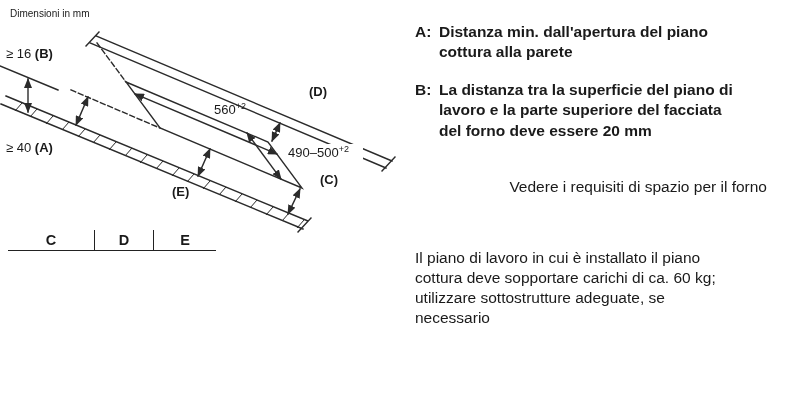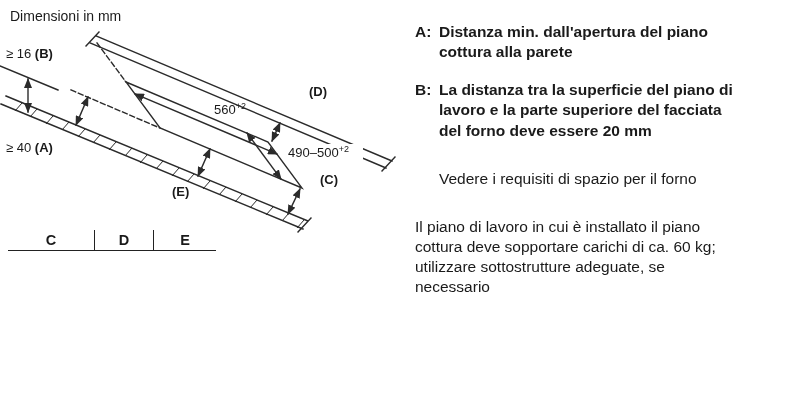--- a/index.html
+++ b/index.html
@@ -1,21 +1,21 @@
 <!DOCTYPE html>
 <html><head>
 <meta charset="utf-8">
 <style>
   html,body{margin:0;padding:0;}
   body{
     width:800px;height:400px;position:relative;overflow:hidden;
     background:#ffffff;color:#1a1a1a;
     font-family:"Liberation Sans", sans-serif;
   }
-  .page-title{position:absolute;left:10px;top:8px;font-size:14px;}
+  .page-title{position:absolute;left:10px;top:8px;font-size:10px;}
   svg.diagram{position:absolute;left:0;top:0;}
   svg text{fill:#1a1a1a;font-size:13px;}
   .ln{stroke:#2b2b2b;stroke-width:1.4;fill:none;stroke-linecap:square;}
   .thin{stroke:#2b2b2b;stroke-width:1;fill:none;}
   .dash{stroke-dasharray:5 3;}
   .boldlbl{font-weight:bold;}
   .sup{font-size:9px;}
   
   table.spec-table{position:absolute;left:8px;top:230px;border-collapse:collapse;font-size:14.5px;}
   .spec-table th,.spec-table td{padding:2px 8px;text-align:center;font-weight:normal;}
@@ -23,22 +23,22 @@
   .spec-table th+th,.spec-table td+td{border-left:1.6px solid #222;}
   .spec-table th:nth-child(1),.spec-table td:nth-child(1){min-width:70px;}
   .spec-table th:nth-child(2),.spec-table td:nth-child(2){min-width:42px;}
   .spec-table th:nth-child(3),.spec-table td:nth-child(3){min-width:46px;}
   
   .notes{position:absolute;left:415px;top:22px;width:352px;font-size:15.5px;line-height:1.3;}
   .def{display:grid;grid-template-columns:24px 1fr;}
   .def-label{font-weight:bold;}
   .def-text{white-space:pre-line;font-weight:bold;}
   .def+.def{margin-top:18px;}
-  .indent-note{margin-left:24px;margin-top:28px;}
-  .para{margin-top:28px;white-space:pre-line;}
+  .indent-note{margin-left:24px;margin-top:36px;text-align:right;}
+  .para{margin-top:51px;white-space:pre-line;}
 </style>
 </head>
 <body>
 
 <div class="page-title">Dimensioni in mm</div>
 
 <svg class="diagram" width="400" height="310" viewBox="0 0 400 310">
   <defs>
     <marker id="ah" markerWidth="10" markerHeight="8" refX="9" refY="4" orient="auto-start-reverse" markerUnits="userSpaceOnUse">
       <path d="M0,0 L10,4 L0,8 z" fill="#2b2b2b"></path>

